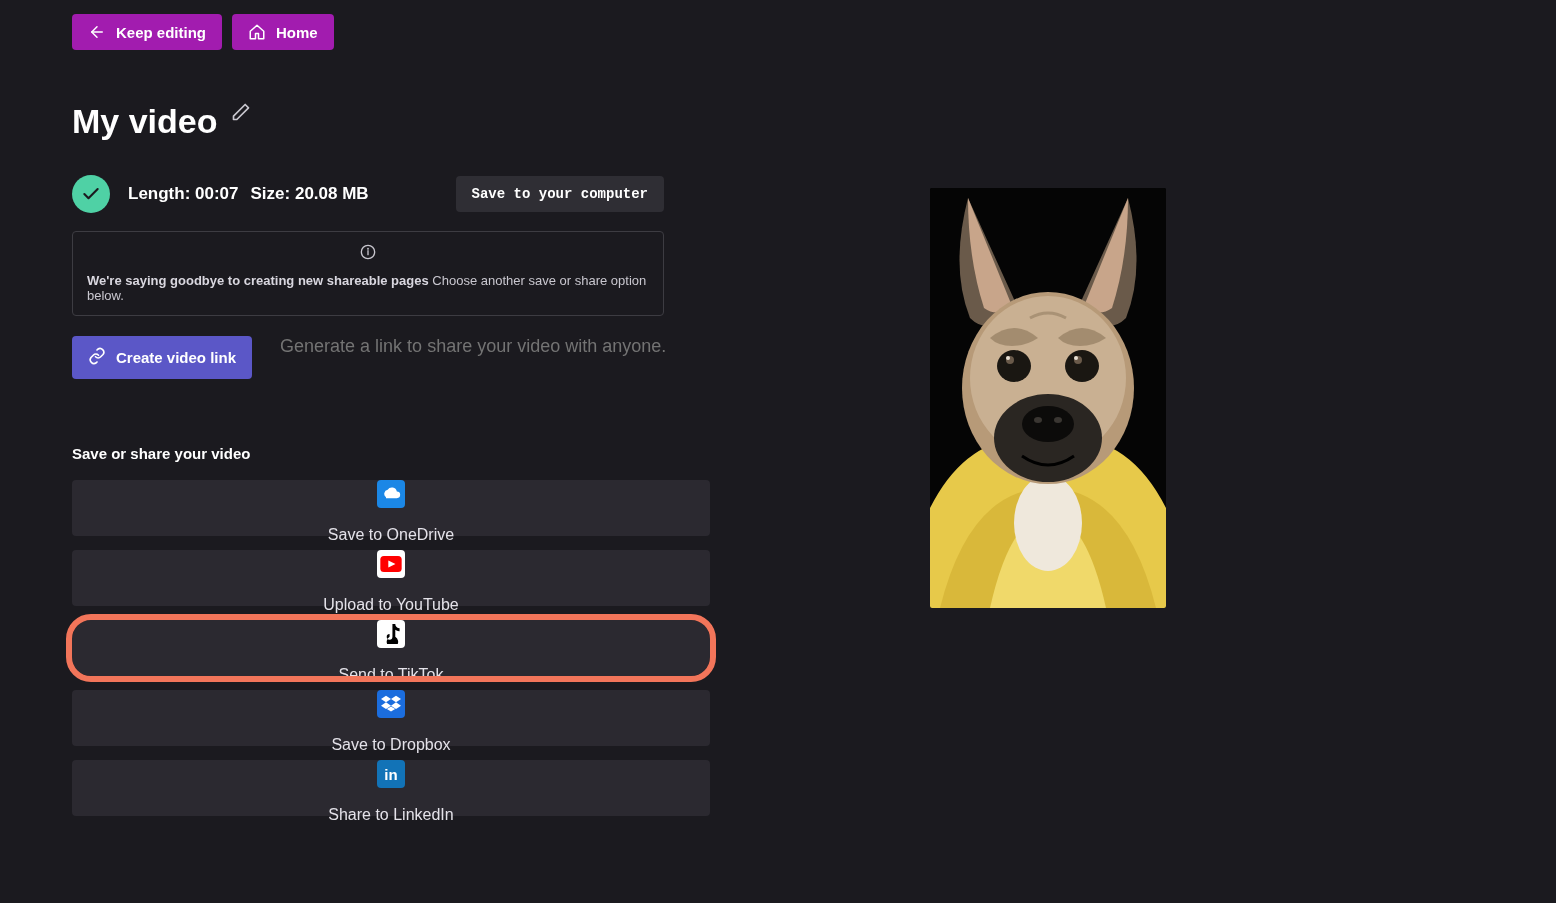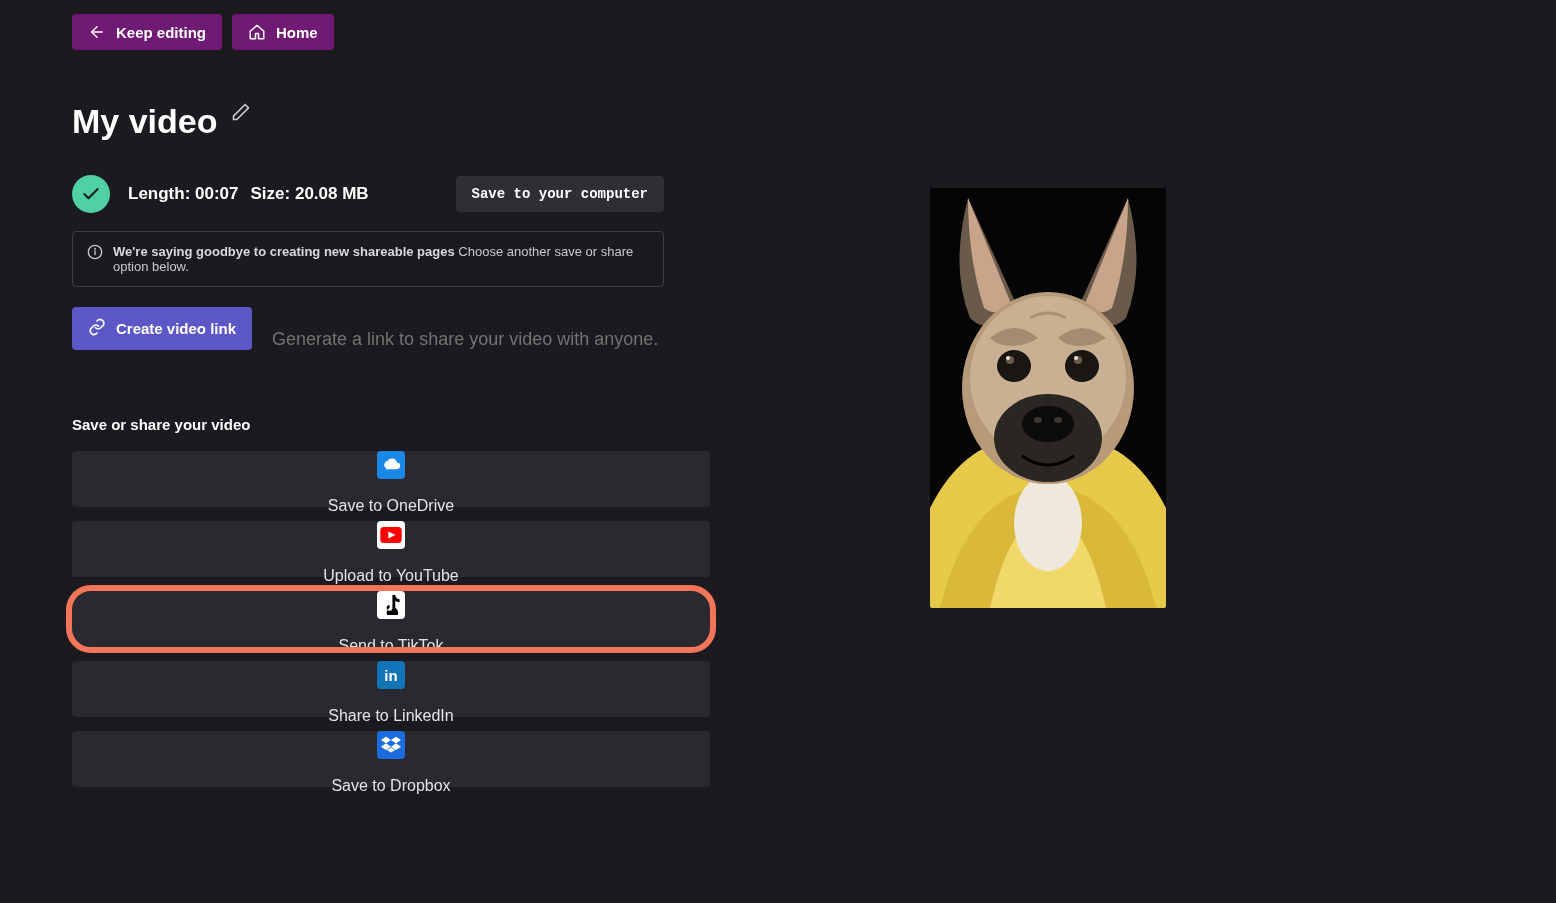--- a/index.html
+++ b/index.html
@@ -28,21 +28,21 @@
   }
   
   .header-buttons {
     display: flex;
     gap: 10px;
   }
   .hdr-btn {
     display: flex;
     align-items: center;
     gap: 10px;
-    background: #701a75;
+    background: #a21caf;
     border: none;
     color: #fff;
     font-size: 15px;
     font-weight: 600;
     padding: 9px 16px;
     border-radius: 4px;
     cursor: pointer;
   }
   .hdr-btn svg { display: block; }
   
@@ -87,30 +87,32 @@
     font-family:Liberation Mono, monospace;
   }
   
   .notice {
     margin-top: 18px;
     width: 592px;
     border:1px solid #3d3c42;
     border-radius:4px;
     padding:12px 14px;
     display:flex;
+    align-items:center;
     gap:10px;
     font-size:13px;
     color:#c9c7cf;
+    flex-direction:column;
   }
   .notice .bold { font-weight:600; color:#d9d7df; }
   
   .link-row {
     display:flex;
-    align-items:flex-end;
-    gap:20px;
+    align-items:flex-start;
+    gap:28px;
     margin-top:20px;
   }
   .create-link-btn {
     background:#5b57c7;
     border:none;
     color:#fff;
     font-size:15px;
     font-weight:600;
     padding:11px 16px;
     border-radius:4px;
@@ -261,37 +263,37 @@
         </div>
         <div class="share-item highlight">
           <div class="app-icon" style="background:#fff;color:#000">
             <svg width="18" height="20" viewBox="0 0 24 28">
               <path d="M14 0v18a4 4 0 1 1-4-4v4a8 8 0 1 0 8 0V8a8 8 0 0 0 6 2V6a6 6 0 0 1-6-6h-4z" fill="#000"></path>
             </svg>
           </div>
           <span class="share-label">Send to TikTok</span>
         </div>
         <div class="share-item">
-          <div class="app-icon" style="background:#1273b7;color:#fff">
-            <span style="font-family:Arial;font-weight:700;font-size:15px;">in</span>
-          </div>
-          <span class="share-label">Share to LinkedIn</span>
-        </div>
-        <div class="share-item">
           <div class="app-icon" style="background:#1b6dde">
             <svg width="20" height="18" viewBox="0 0 24 20">
               <polygon points="6,0 12,4 6,8 0,4" fill="#fff"></polygon>
               <polygon points="18,0 24,4 18,8 12,4" fill="#fff"></polygon>
               <polygon points="6,8 12,12 6,16 0,12" fill="#fff"></polygon>
               <polygon points="18,8 24,12 18,16 12,12" fill="#fff"></polygon>
               <polygon points="12,13 17,16 12,19 7,16" fill="#fff"></polygon>
             </svg>
           </div>
           <span class="share-label">Save to Dropbox</span>
         </div>
+        <div class="share-item">
+          <div class="app-icon" style="background:#1273b7;color:#fff">
+            <span style="font-family:Arial;font-weight:700;font-size:15px;">in</span>
+          </div>
+          <span class="share-label">Share to LinkedIn</span>
+        </div>
       </div>
 
   </div>
 
   <div class="right-col">
     <div class="preview" title="French bulldog in yellow hoodie">
       <svg class="dog-svg" viewBox="0 0 236 420" preserveAspectRatio="xMidYMid slice">
         <rect width="236" height="420" fill="#050505"></rect>
 
         <path d="M0 320 Q40 240 118 250 Q196 240 236 320 L236 420 L0 420 Z" fill="#e7c94a"></path>

